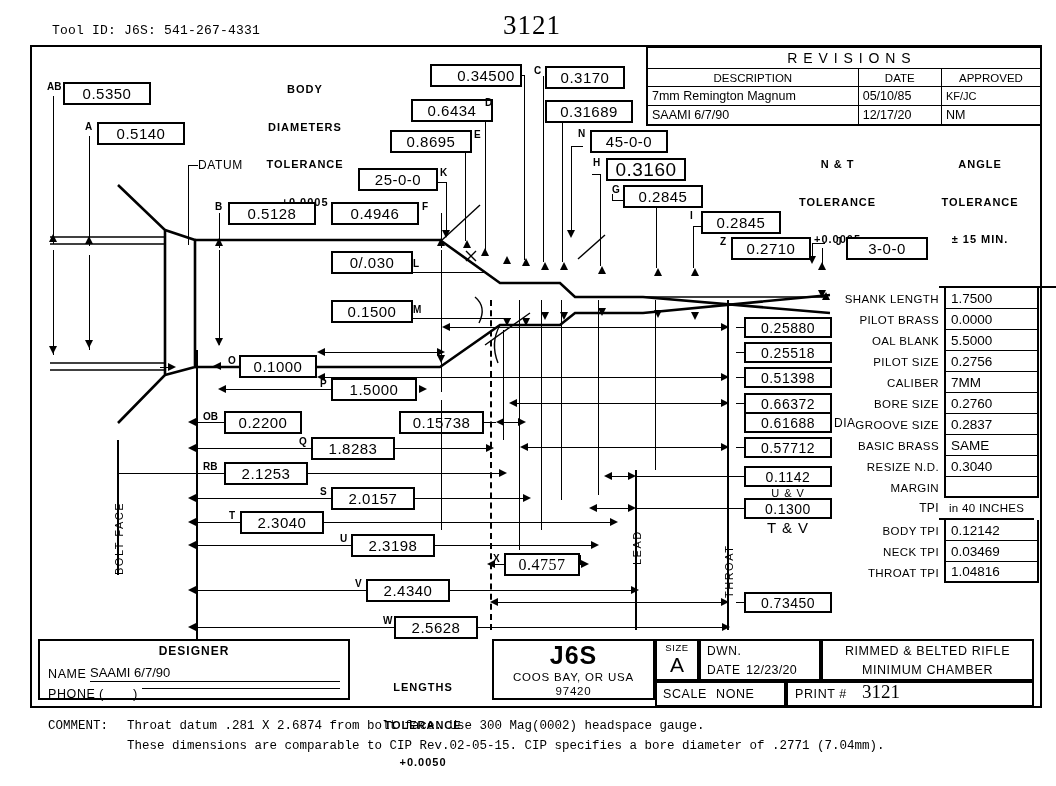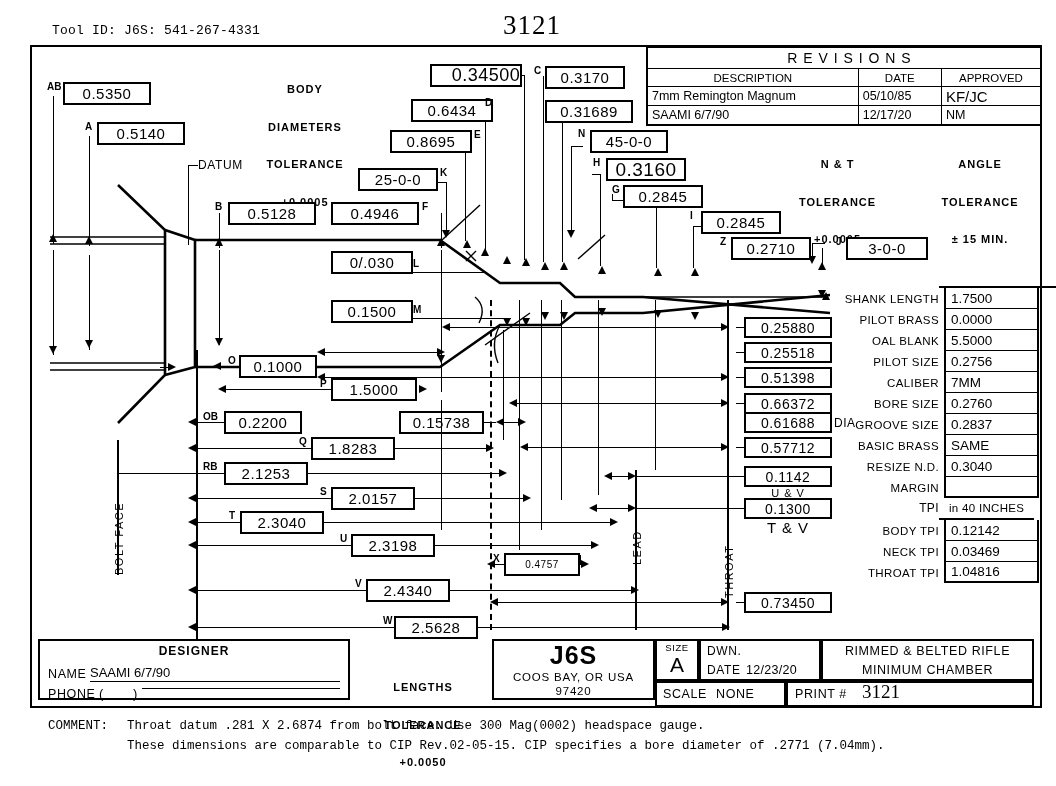--- a/index.html
+++ b/index.html
@@ -74,21 +74,21 @@
       <td colspan="3" class="ctr" style="height:20px;font-size:14px;letter-spacing:1px;padding-left:15px;">R E V I S I O N S</td>
     </tr>
     <tr style="height:18px;">
       <td class="ctr" style="width:220px;font-size:11.5px;">DESCRIPTION</td>
       <td class="ctr" style="width:78px;font-size:11.5px;">DATE</td>
       <td class="ctr" style="width:94px;font-size:11.5px;">APPROVED</td>
     </tr>
     <tr style="height:19px;">
       <td style="font-size:12.5px;">7mm Remington Magnum</td>
       <td style="font-size:12.5px;">05/10/85</td>
-      <td style="font-size:15px;">KF/JC</td>
+      <td style="font-size:11px;">KF/JC</td>
     </tr>
     <tr style="height:19px;">
       <td style="font-size:12.5px;">SAAMI 6/7/90</td>
       <td style="font-size:12.5px;">12/17/20</td>
       <td style="font-size:12.5px;">NM</td>
     </tr>
   </tbody>
     </table>
 
   <div class="t ctr" style="left:245px;top:58px;width:120px;font-size:11px;font-weight:bold;letter-spacing:1px;line-height:12.5px;">
@@ -244,21 +244,21 @@
   <div class="vbox" style="left:390px;top:130px;width:82px;height:23px;font-size:15px;">
     <span>0.8695</span>
     </div>
   <div class="lbl" style="left:474px;top:130px;">E</div>
 
   <div class="vbox" style="left:411px;top:99px;width:82px;height:23px;font-size:15px;">
     <span>0.6434</span>
     </div>
   <div class="lbl" style="left:485px;top:98px;">D</div>
 
-  <div class="vbox" style="left:430px;top:64px;width:92px;height:23px;font-size:18px;padding-left:20px;">
+  <div class="vbox" style="left:430px;top:64px;width:92px;height:23px;font-size:15px;padding-left:20px;">
     <span>0.34500</span>
     </div>
 
   <div class="lbl" style="left:534px;top:66px;">C</div>
   <div class="vbox" style="left:545px;top:66px;width:80px;height:23px;font-size:15px;">
     <span>0.3170</span>
     </div>
 
   <div class="vbox" style="left:545px;top:100px;width:88px;height:23px;font-size:15px;">
     <span>0.31689</span>
@@ -376,21 +376,21 @@
     <span>2.3198</span>
     </div>
   <div class="hl" style="left:196px;top:545px;width:155px;"></div>
   <div class="hl" style="left:435px;top:545px;width:160px;"></div>
   <div class="arL" style="left:188px;top:541px;"></div>
   <div class="arR" style="left:591px;top:541px;"></div>
 
   <div class="lbl" style="left:493px;top:554px;">X</div>
   <div class="arL" style="left:487px;top:560px;"></div>
   <div class="hl" style="left:495px;top:564px;width:10px;"></div>
-  <div class="vbox" style="left:504px;top:553px;width:76px;height:23px;font-size:10px;">
+  <div class="vbox" style="left:504px;top:553px;width:76px;height:23px;font-size:16px;font-family:Liberation Serif, serif;">
     <span>0.4757</span>
     </div>
   <div class="arR" style="left:581px;top:560px;"></div>
 
   <div class="lbl" style="left:355px;top:579px;">V</div>
   <div class="vbox" style="left:366px;top:579px;width:84px;height:23px;font-size:15px;">
     <span>2.4340</span>
     </div>
   <div class="hl" style="left:196px;top:590px;width:170px;"></div>
   <div class="hl" style="left:450px;top:590px;width:185px;"></div>

